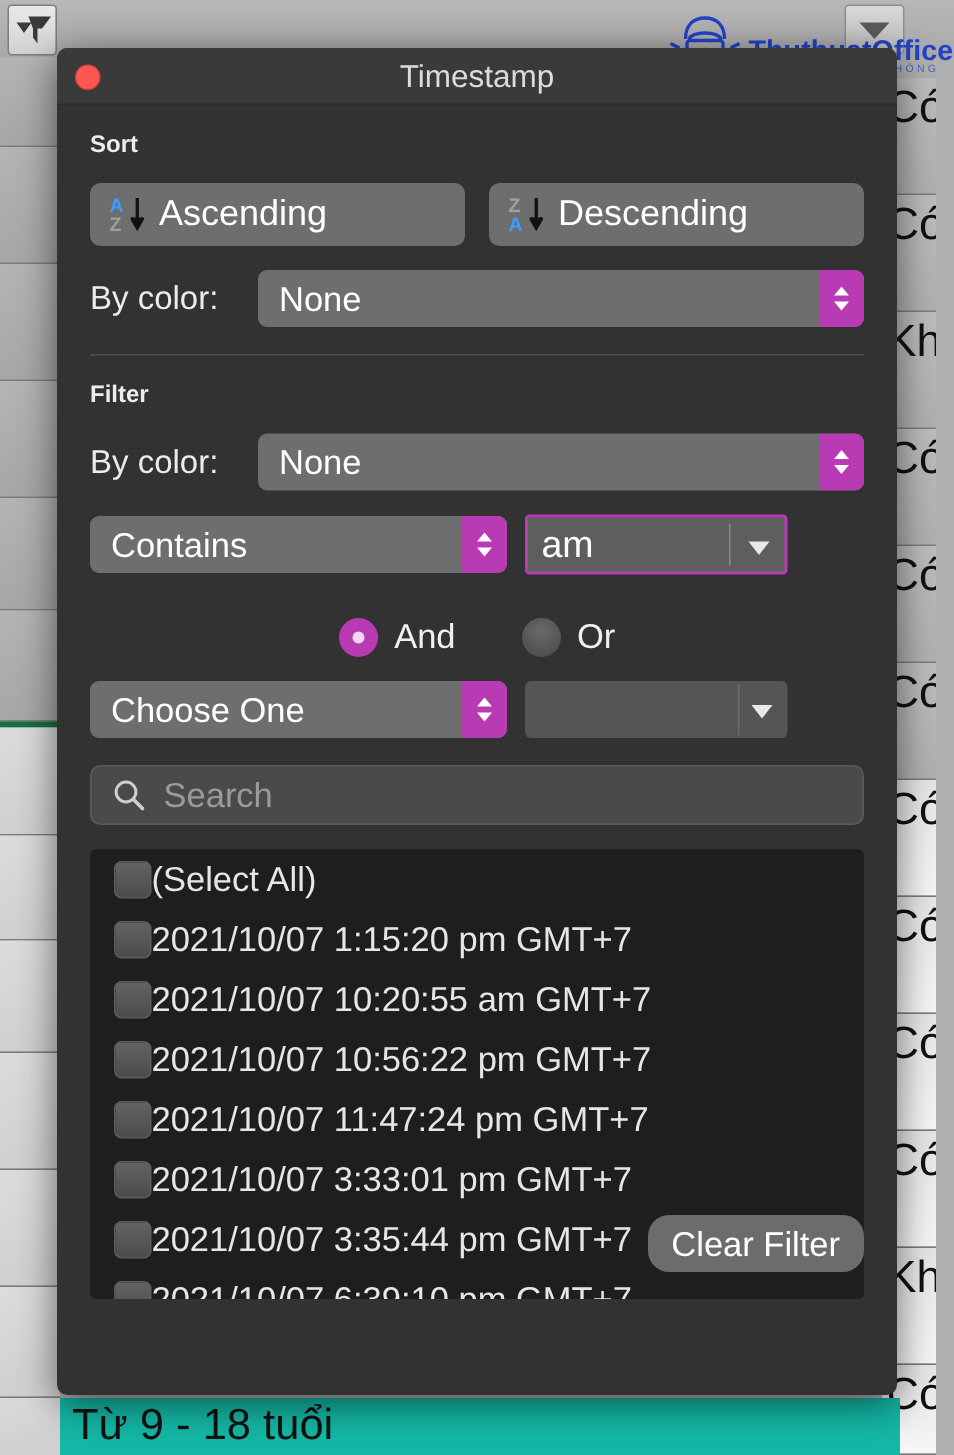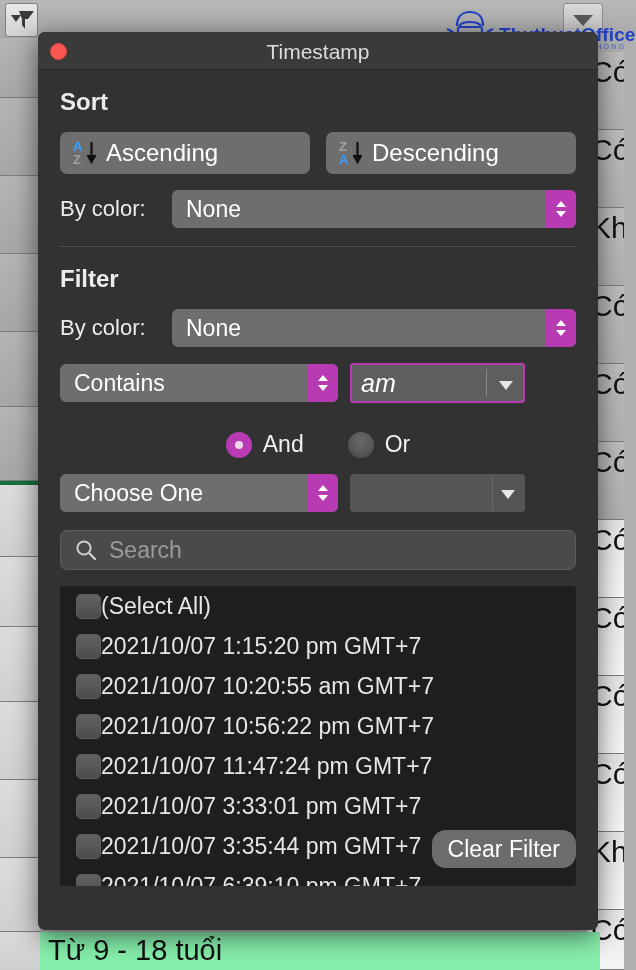--- a/index.html
+++ b/index.html
@@ -54,21 +54,21 @@
     position: absolute; left: 588px; width: 36px;
     border-bottom: 1px solid #7c7c7c;
     background: linear-gradient(180deg,#bdbdbd 0%,#b0b0b0 100%);
     font-size: 30px; color: #111; overflow: hidden; white-space: nowrap;
     padding-left: 3px; line-height: 1.32;
   }
   .rcell.sel { background: linear-gradient(180deg,#e6e6e6 0%,#f6f6f6 100%); }
 
   .bottom-cell {
     position: absolute; left: 40px; top: 932px; width: 560px; height: 38px;
-    background: #86efac; font-size: 29px; color: #111; padding-left: 8px;
+    background: #14b8a6; font-size: 29px; color: #111; padding-left: 8px;
     line-height: 1.3; white-space: nowrap; overflow: hidden;
   }
   .bottom-left-pad { position: absolute; left: 0; top: 932px; width: 40px; height: 38px;
     background: linear-gradient(180deg,#dadada 0%,#cfcfcf 100%); }
 
   
   .wm { position: absolute; left: 441px; top: 6px; width: 195px; height: 62px;
         pointer-events: none; }
   .wm-text { position: absolute; left: 58px; top: 18px; font-size: 19px;
              font-weight: bold; color: #2242c8; letter-spacing: .1px; }
@@ -90,21 +90,21 @@
     position: absolute; left: 12px; top: 11px; width: 17px; height: 17px;
     border-radius: 50%; background: #fc5753; border: 1px solid #e0453f;
   }
   .title-text {
     position: absolute; left: 0; right: 0; top: 8px; text-align: center;
     font-size: 21px; color: #dcdcdc;
   }
 
   .body { padding: 0 22px; position: relative; }
 
-  .sec-title { font-size: 24px; font-weight: bold; color: #ececec; margin-top: 18px; }
+  .sec-title { font-size: 16px; font-weight: bold; color: #ececec; margin-top: 18px; }
 
   .sort-row { display: flex; gap: 16px; margin-top: 16px; }
   .sortbtn {
     flex: 1; height: 42px; background: #6e6e6e; border-radius: 7px;
     display: flex; align-items: center; padding-left: 12px; gap: 8px;
     border: none;
   }
   .sortbtn .lbl { font-size: 24px; color: #ffffff; }
   .azicon { width: 26px; height: 30px; position: relative; flex: none; }
   .azicon .l1, .azicon .l2 {
@@ -135,21 +135,21 @@
 
   .flt-row { display: flex; gap: 12px; margin-top: 16px; align-items: center; }
   .combo-contains { width: 278px; }
   .combo-choose  { width: 278px; }
 
   .txtfield {
     position: relative; width: 175px; height: 40px;
     background: #5e5e5e; border: 2px solid #b83bb3; border-radius: 3px;
     display: flex; align-items: center;
   }
-  .txtfield .tv { font-size: 25px; color: #fff; padding-left: 9px; font-style: italic; }
+  .txtfield .tv { font-size: 25px; color: #fff; padding-left: 9px; }
   .txtfield .car {
     position: absolute; right: 36px; top: 4px; bottom: 4px; width: 1px; background: #8a8a8a;
   }
   .txtfield .tri, .txtfield2 .tri {
     position: absolute; right: 10px; top: 16px; width: 0; height: 0;
     border-left: 7px solid transparent; border-right: 7px solid transparent;
     border-top: 9px solid #e8e8e8;
   }
   .txtfield2 {
     position: relative; width: 175px; height: 38px;

